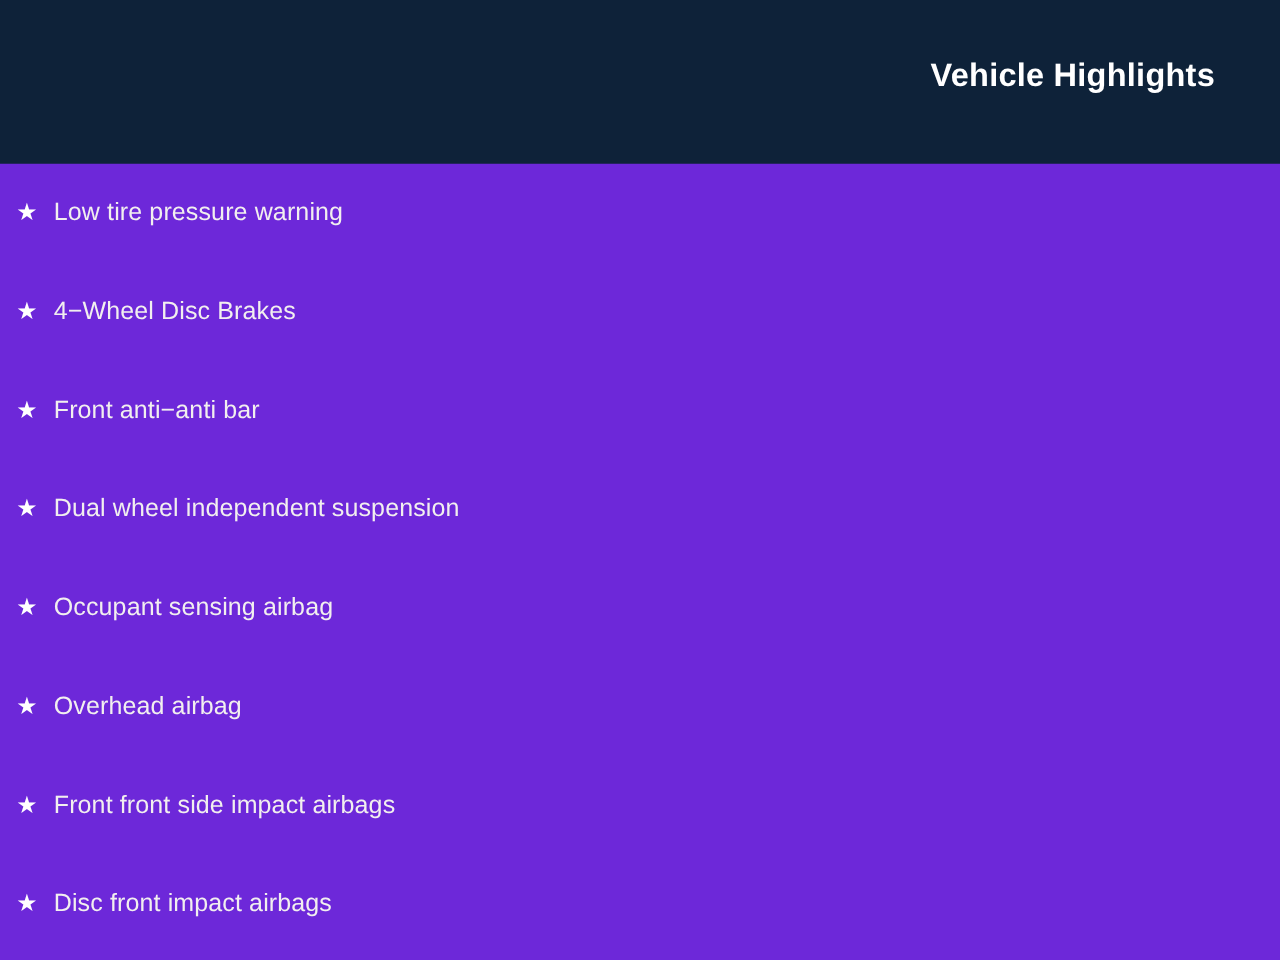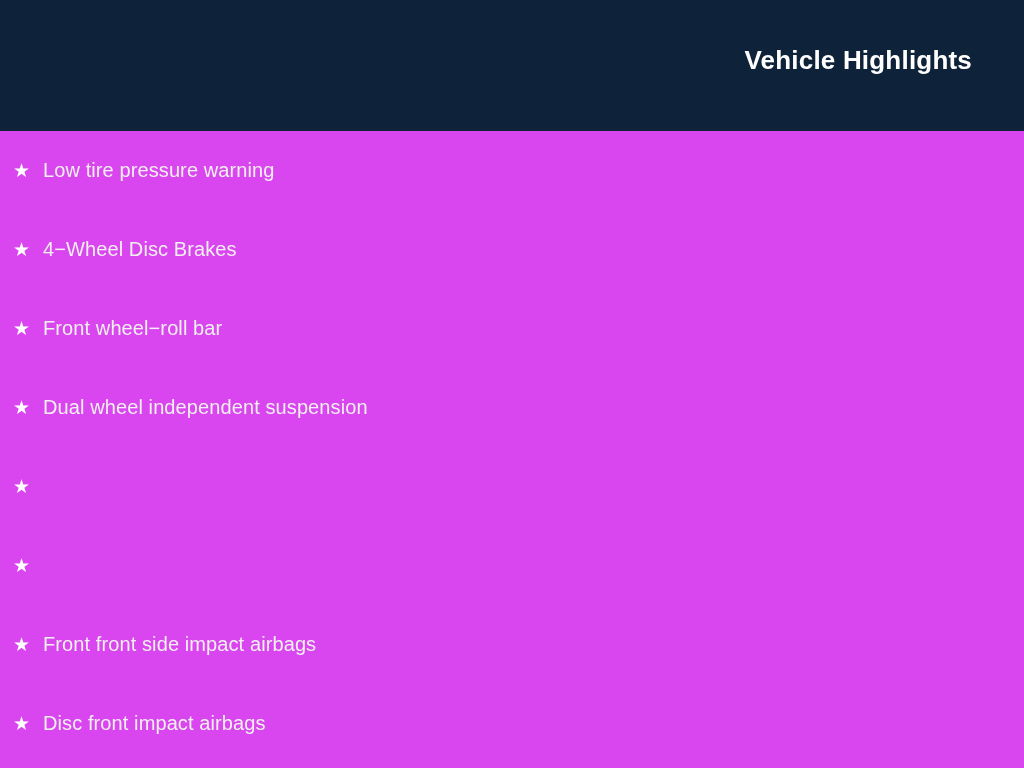--- a/index.html
+++ b/index.html
@@ -87,54 +87,56 @@
   .highlight-item:nth-child(3) { top: 180px; }
   .highlight-item:nth-child(4) { top: 259px; }
   .highlight-item:nth-child(5) { top: 338px; }
   .highlight-item:nth-child(6) { top: 417px; }
   .highlight-item:nth-child(7) { top: 496px; }
   .highlight-item:nth-child(8) { top: 575px; }
 </style>
 </head>
 <body style="background: rgb(138, 26, 30);">
 
-<div id="slide" style="background: #d946ef;">
+<div id="slide" style="background: #6d28d9;">
 
   <div id="header-band" style="background: rgb(14, 34, 57);">
     <div id="header-title" style="color: rgb(255, 255, 255);">Vehicle Highlights</div>
   </div>
 
   <ul id="highlights-list">
 
     <li class="highlight-item">
       <span class="bullet-star" style="color: rgb(255, 255, 255);">★</span>
       <span class="highlight-label" style="color: rgb(242, 239, 239);">Low tire pressure warning</span>
     </li>
 
     <li class="highlight-item">
       <span class="bullet-star" style="color: rgb(255, 255, 255);">★</span>
       <span class="highlight-label" style="color: rgb(242, 239, 239);">4−Wheel Disc Brakes</span>
     </li>
 
     <li class="highlight-item">
       <span class="bullet-star" style="color: rgb(255, 255, 255);">★</span>
-      <span class="highlight-label" style="color: rgb(242, 239, 239);">Front wheel−roll bar</span>
+      <span class="highlight-label" style="color: rgb(242, 239, 239);">Front anti−anti bar</span>
     </li>
 
     <li class="highlight-item">
       <span class="bullet-star" style="color: rgb(255, 255, 255);">★</span>
       <span class="highlight-label" style="color: rgb(242, 239, 239);">Dual wheel independent suspension</span>
     </li>
 
     <li class="highlight-item">
       <span class="bullet-star" style="color: rgb(255, 255, 255);">★</span>
+      <span class="highlight-label" style="color: rgb(242, 239, 239);">Occupant sensing airbag</span>
     </li>
 
     <li class="highlight-item">
       <span class="bullet-star" style="color: rgb(255, 255, 255);">★</span>
+      <span class="highlight-label" style="color: rgb(242, 239, 239);">Overhead airbag</span>
     </li>
 
     <li class="highlight-item">
       <span class="bullet-star" style="color: rgb(255, 255, 255);">★</span>
       <span class="highlight-label" style="color: rgb(242, 239, 239);">Front front side impact airbags</span>
     </li>
 
     <li class="highlight-item">
       <span class="bullet-star" style="color: rgb(255, 255, 255);">★</span>
       <span class="highlight-label" style="color: rgb(242, 239, 239);">Disc front impact airbags</span>

